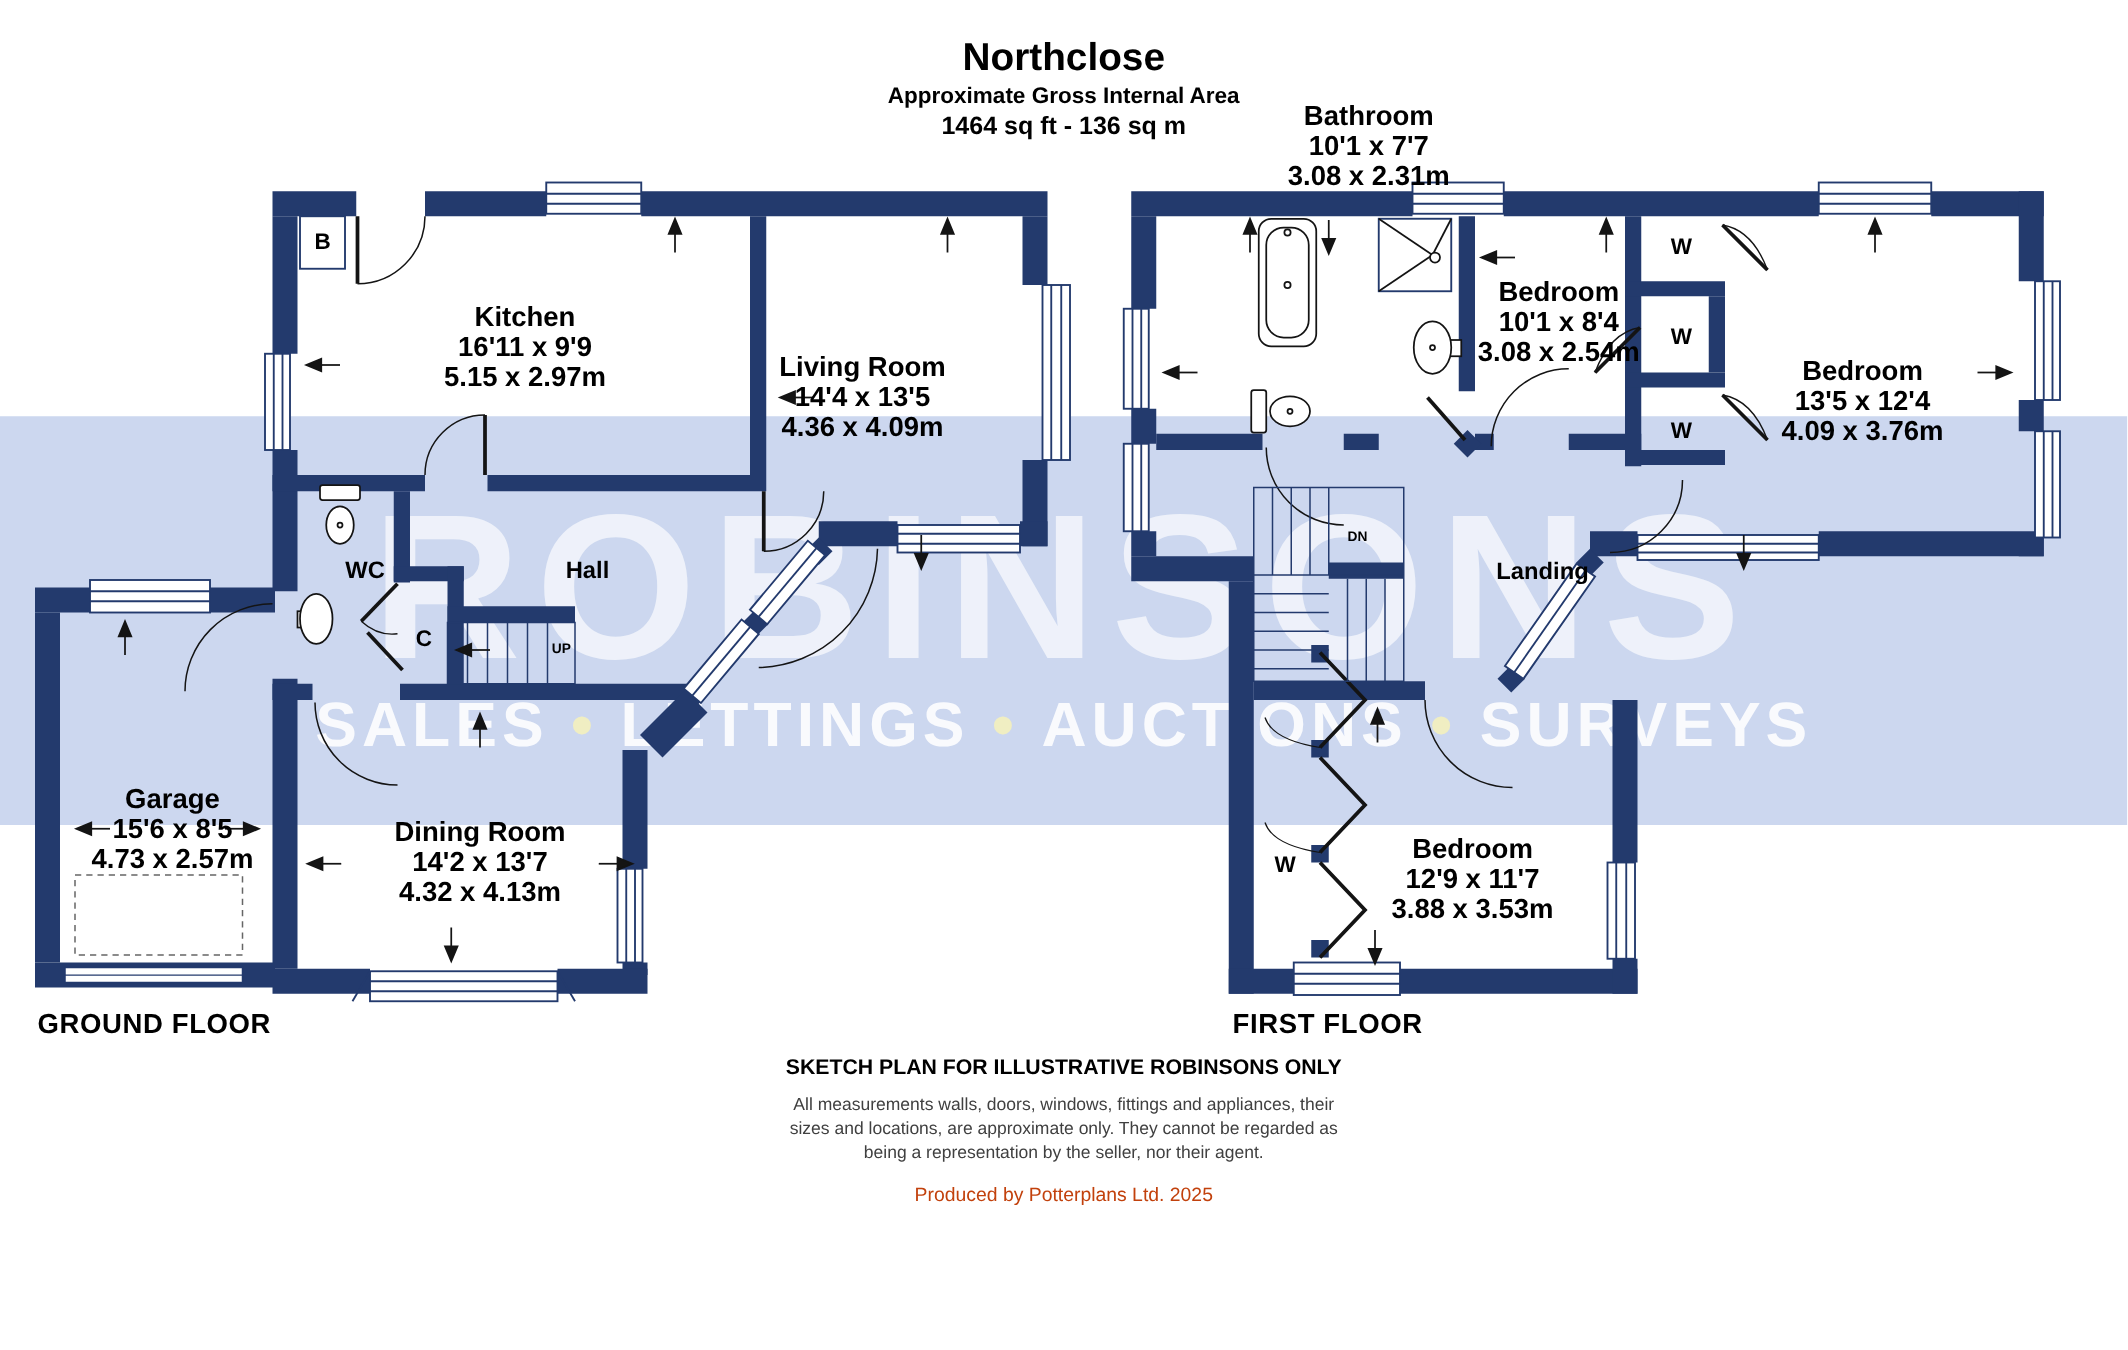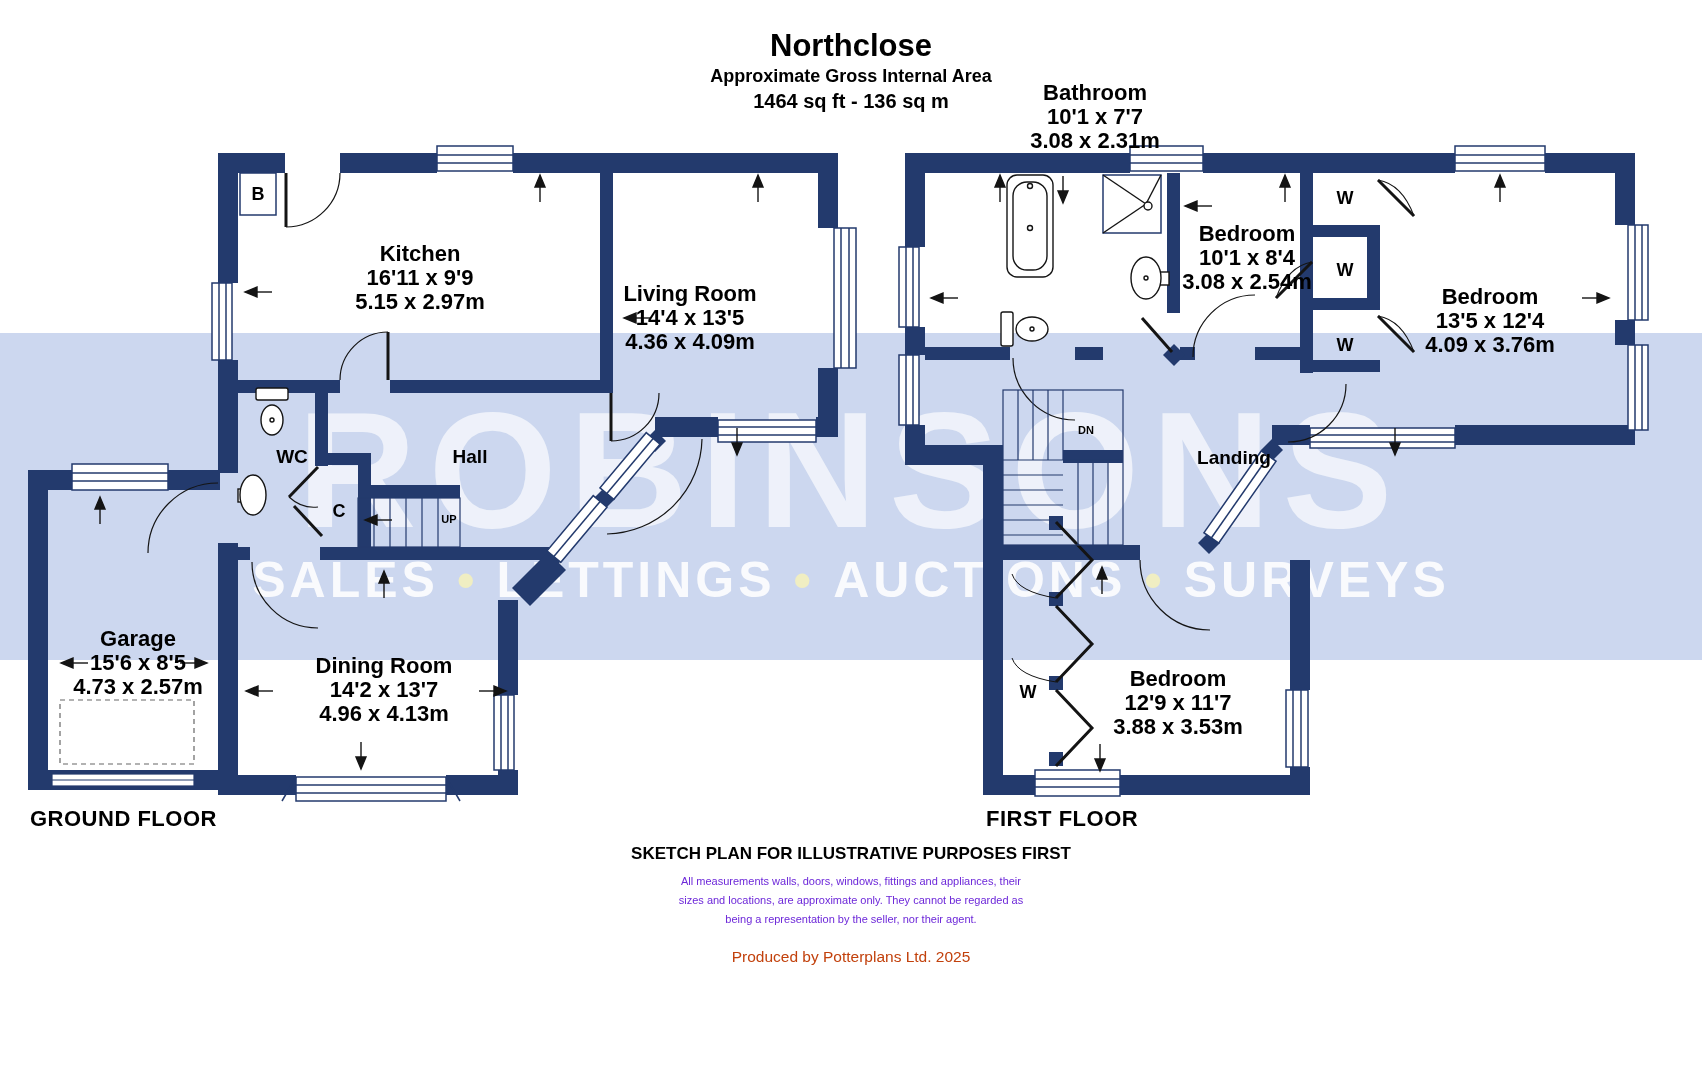--- a/index.html
+++ b/index.html
@@ -18,21 +18,21 @@
   .small-label{font-size:19px;}
   .letter-label{font-size:18px;}
   .tiny-label{font-size:11px;font-weight:bold;}
   .floor-title{position:absolute;font-size:22px;font-weight:bold;letter-spacing:0.5px;white-space:nowrap;}
   .hdr{position:absolute;left:851px;transform:translateX(-50%);text-align:left;font-weight:bold;white-space:nowrap;}
   #title{top:28px;font-size:31px;}
   #subtitle{top:66px;font-size:18px;}
   #area{top:90px;font-size:20px;}
   .footer-line{position:absolute;left:851px;transform:translateX(-50%);text-align:center;white-space:nowrap;}
   #disclaimer-title{top:844px;font-size:17px;font-weight:bold;}
-  .disc{font-size:11px;color:#6d28d9;}
+  .disc{font-size:14px;color:#404040;}
   #credit{top:948px;font-size:15.5px;color:#c2410c;}
   svg{position:absolute;left:0;top:0;}
 </style>
 </head>
 <body>
 
 <div id="canvas">
 
   <div id="wm-band"></div>
   <div id="wm-brand">ROBINSONS</div>
@@ -390,21 +390,21 @@
     <div>5.15 x 2.97m</div>
   </div>
   <div class="lbl room-label" style="left:690px;top:318px;">
     <div>Living Room</div>
     <div>14'4 x 13'5</div>
     <div>4.36 x 4.09m</div>
   </div>
   <div class="lbl room-label" style="left:384px;top:690px;">
     <div>Dining Room</div>
     <div>14'2 x 13'7</div>
-    <div>4.96 x 4.13m</div>
+    <div>4.32 x 4.13m</div>
   </div>
   <div class="lbl room-label" style="left:138px;top:663px;">
     <div>Garage</div>
     <div>15'6 x 8'5</div>
     <div>4.73 x 2.57m</div>
   </div>
   <div class="lbl small-label" style="left:292px;top:457px;">WC</div>
   <div class="lbl small-label" style="left:470px;top:457px;">Hall</div>
   <div class="lbl letter-label" style="left:258px;top:194px;">B</div>
   <div class="lbl letter-label" style="left:339px;top:511px;">C</div>
@@ -433,19 +433,19 @@
   <div class="lbl small-label" style="left:1234px;top:458px;">Landing</div>
   <div class="lbl letter-label" style="left:1345px;top:198px;">W</div>
   <div class="lbl letter-label" style="left:1345px;top:270px;">W</div>
   <div class="lbl letter-label" style="left:1345px;top:345px;">W</div>
   <div class="lbl letter-label" style="left:1028px;top:692px;">W</div>
   <div class="lbl tiny-label" style="left:1086px;top:430px;">DN</div>
 
   <div class="floor-title" style="left:30px;top:806px;">GROUND FLOOR</div>
   <div class="floor-title" style="left:986px;top:806px;">FIRST FLOOR</div>
 
-  <div id="disclaimer-title" class="footer-line">SKETCH PLAN FOR ILLUSTRATIVE PURPOSES FIRST</div>
+  <div id="disclaimer-title" class="footer-line">SKETCH PLAN FOR ILLUSTRATIVE ROBINSONS ONLY</div>
   <div class="footer-line disc" style="top:875px;">All measurements walls, doors, windows, fittings and appliances, their</div>
   <div class="footer-line disc" style="top:894px;">sizes and locations, are approximate only. They cannot be regarded as</div>
   <div class="footer-line disc" style="top:913px;">being a representation by the seller, nor their agent.</div>
   <div id="credit" class="footer-line">Produced by Potterplans Ltd. 2025</div>
 
 </div>
 
 </body></html>

